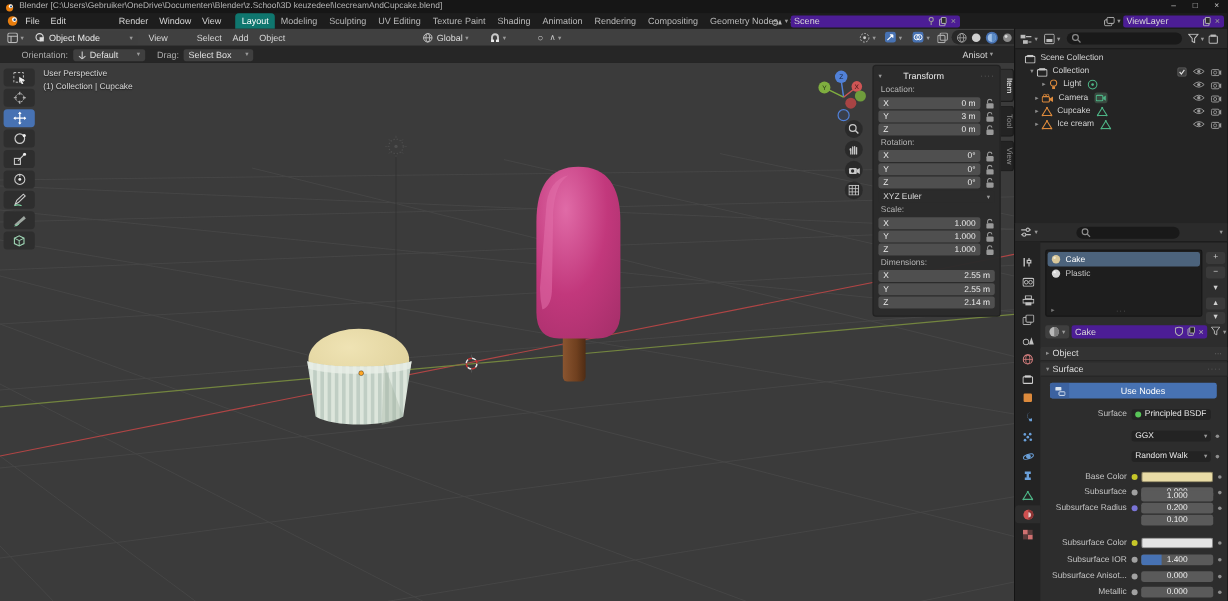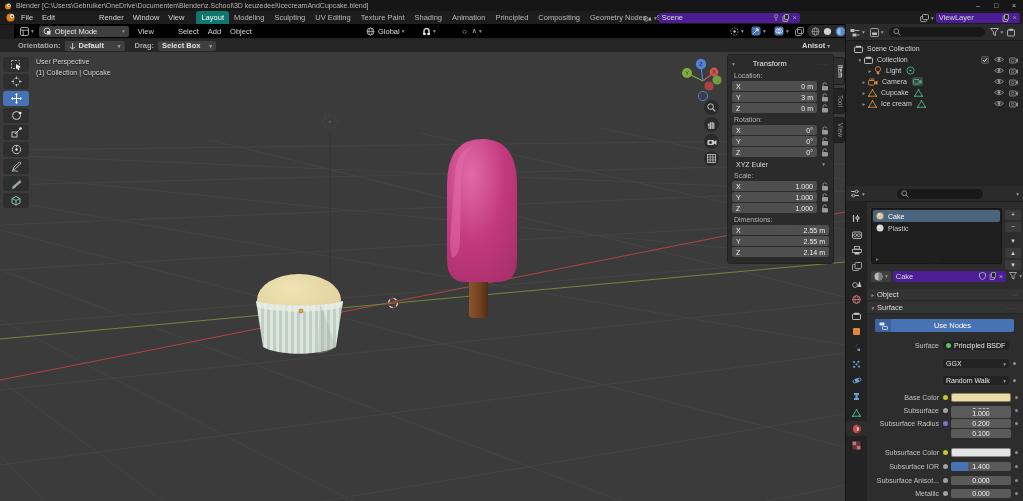--- a/index.html
+++ b/index.html
@@ -15,22 +15,22 @@
   
   .titlebar{left:0;top:0;width:1023px;height:11px;background:#161616;}
   .titletxt{font-size:7px;color:#b5b5b5;line-height:11px;}
   .winbtn{font-size:7px;color:#c9c9c9;line-height:11px;text-align:center;width:18px;}
   
   .topbar{left:0;top:11px;width:1023px;height:13px;background:#1d1d1d;border-bottom:1px solid #121212;}
   .wstab{padding:0 5px;line-height:13px;color:#b9b9b9;}
   .wstab.active{background:#0f766e;color:#fff;border-radius:3px 3px 0 0;}
   .idfield{background:#4c1d95;border-radius:2px;height:10px;display:flex;align-items:center;padding:0 3px;color:#d8d8d8;}
   
-  .vphead{left:14px;top:24px;width:845px;height:14px;background:#000000;border-bottom:1px solid #232323;}
-  .vptool{left:0;top:39px;width:845px;height:13px;background:#262626;border-bottom:1px solid #1a1a1a;font-weight:bold;}
+  .vphead{left:0;top:24px;width:845px;height:14px;background:#404040;border-bottom:1px solid #232323;}
+  .vptool{left:0;top:39px;width:845px;height:13px;background:#262626;border-bottom:1px solid #1a1a1a;}
   .lbl{color:#ababab;}
   
   .tbtn{width:26px;height:15px;background:#2e2e2e;border-radius:3px;margin-bottom:2px;
         display:flex;align-items:center;justify-content:center;}
   .tbtn.active{background:#4772b3;}
   
   .npanel{left:727px;top:54px;width:107px;background:rgba(42,42,42,.97);border:1px solid #222;
           border-radius:3px;padding:3px 4px 5px 4px;box-sizing:border-box;}
   .nsec{font-size:7px;color:#b4b4b4;margin:3px 0 2px 2px;}
   .trow{display:flex;align-items:center;margin-bottom:1px;}
@@ -102,21 +102,21 @@
     <span class="menu" style="margin-right:9px;padding-left:35px;">Render</span>
     <span class="menu" style="margin-right:9px;">Window</span>
     <span class="menu" style="margin-right:12px;">View</span>
     <span class="wstab active">Layout</span>
     <span class="wstab">Modeling</span>
     <span class="wstab">Sculpting</span>
     <span class="wstab">UV Editing</span>
     <span class="wstab">Texture Paint</span>
     <span class="wstab">Shading</span>
     <span class="wstab">Animation</span>
-    <span class="wstab">Principled</span>
+    <span class="wstab">Rendering</span>
     <span class="wstab">Compositing</span>
     <span class="wstab">Geometry Nodes</span>
     <span class="wstab">Scripting</span>
     <span class="wstab">+</span>
   </div>
 
   <div class="abs row" style="left:643px;top:12px;height:11px;">
     <svg class="icon-svg" width="9" height="8">
         <circle cx="3" cy="5" r="2.2" fill="none" stroke="#bbb" stroke-width="0.8"></circle>
         <path d="M5.5,6.5 L7,2.5 L8.5,6.5 Z" fill="#bbb"></path>

